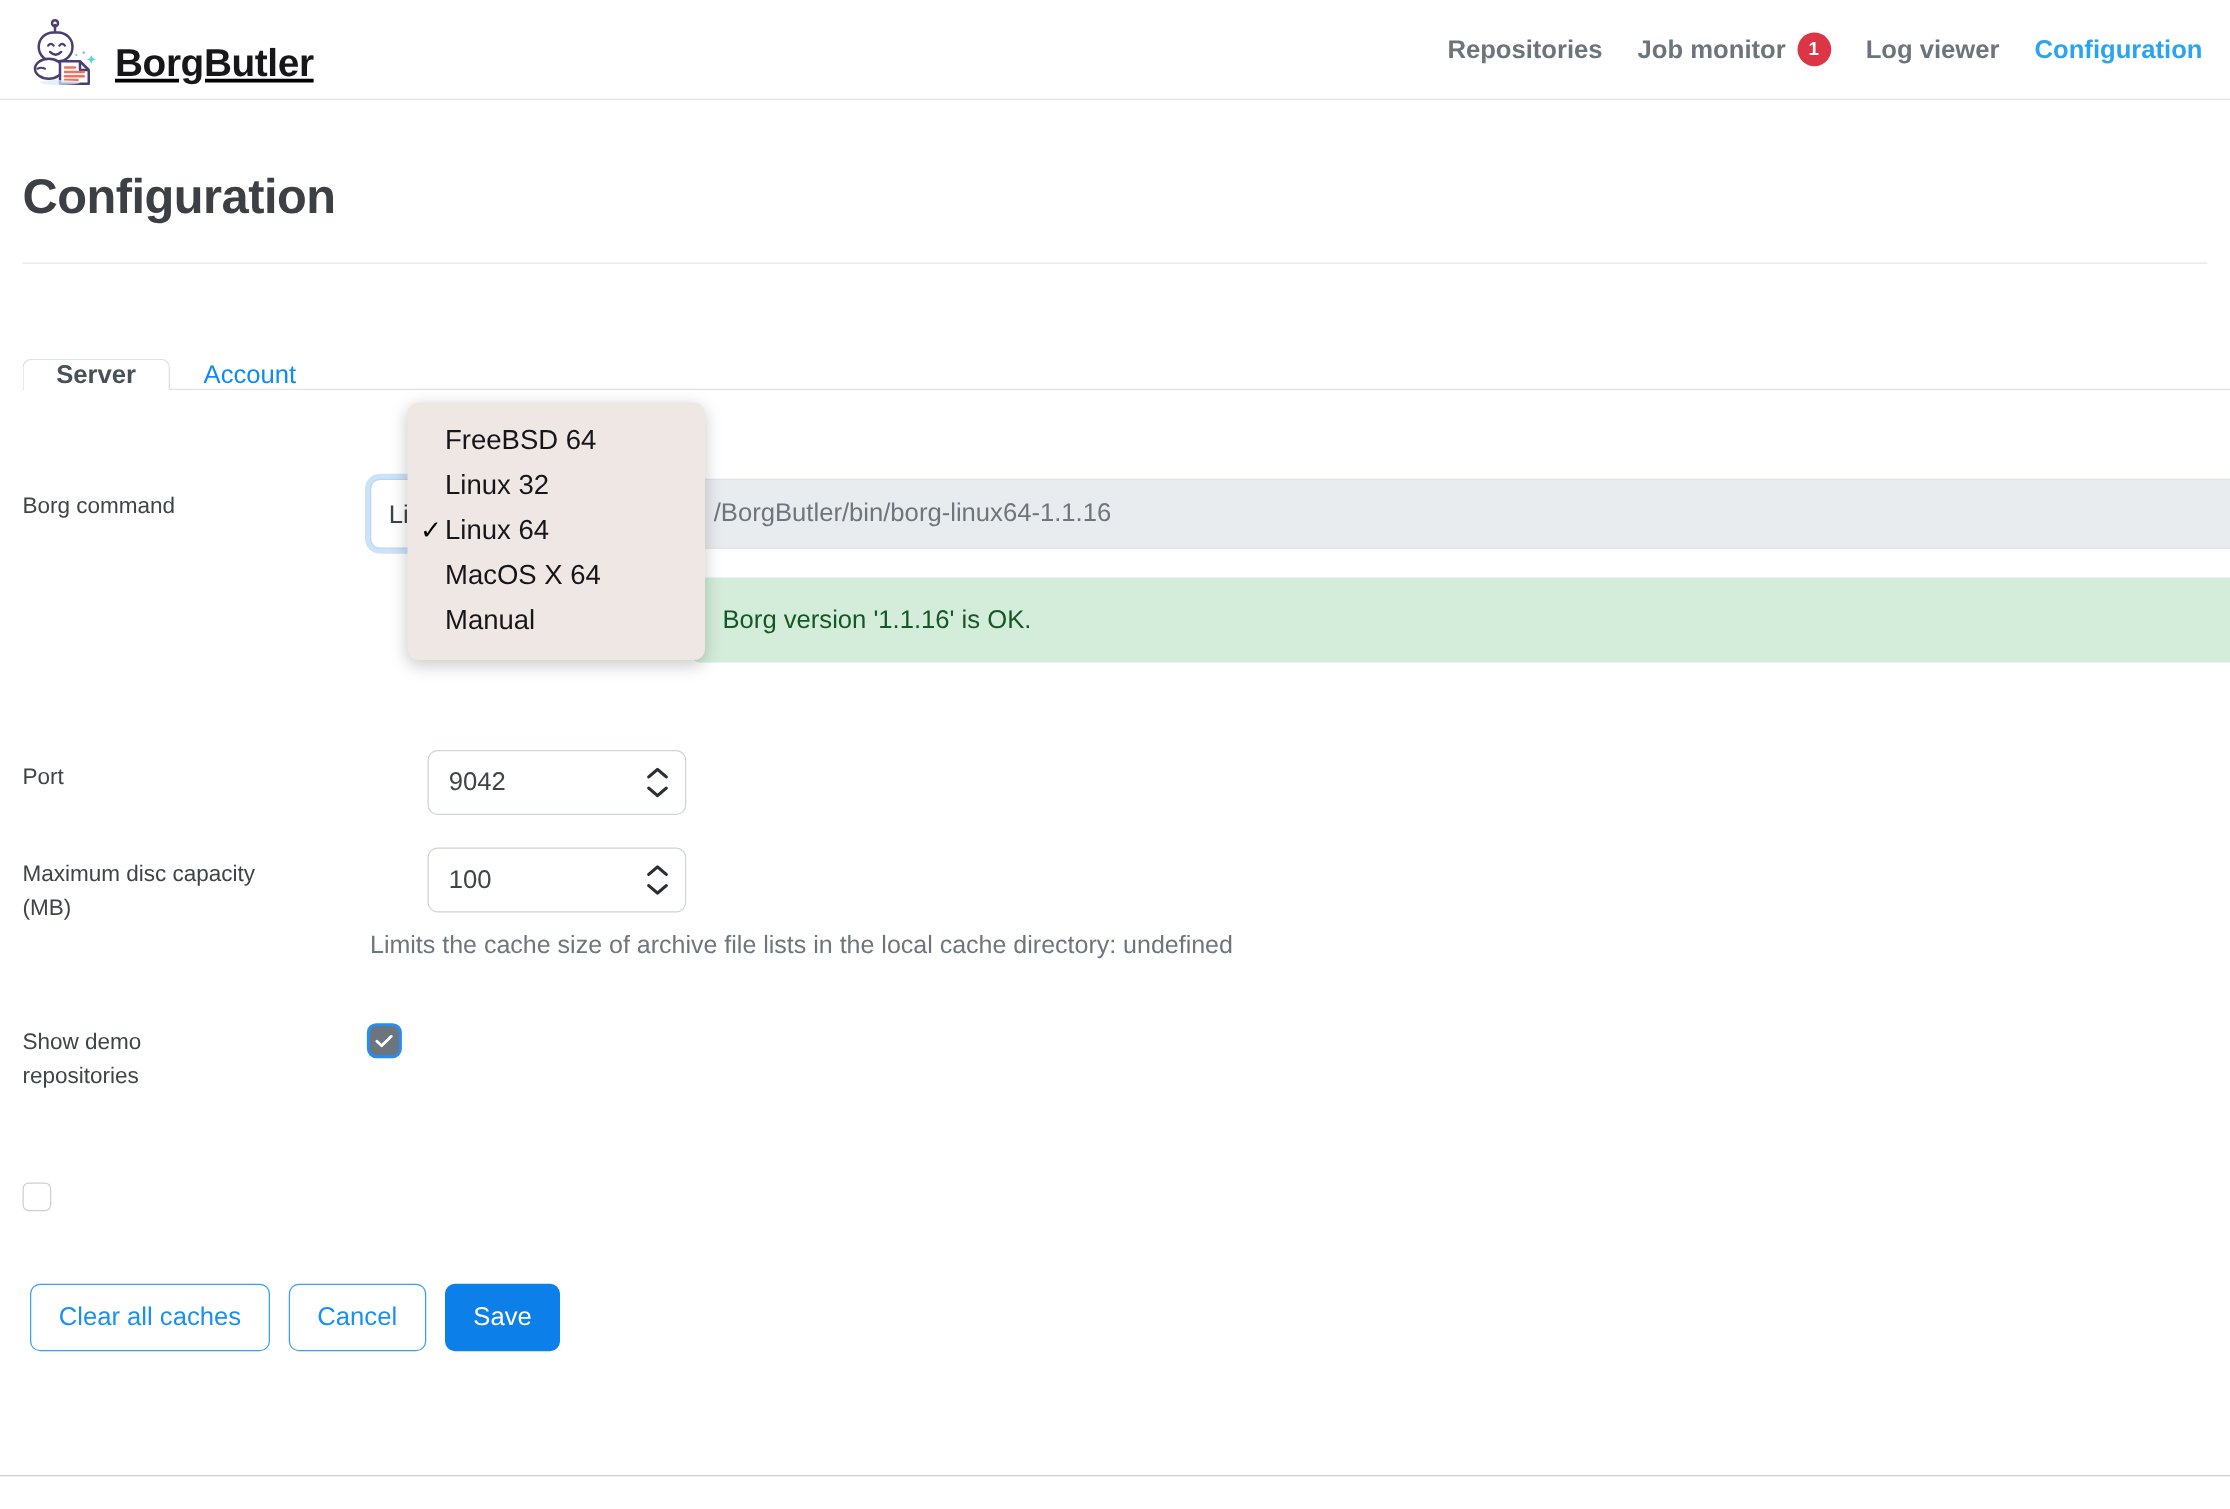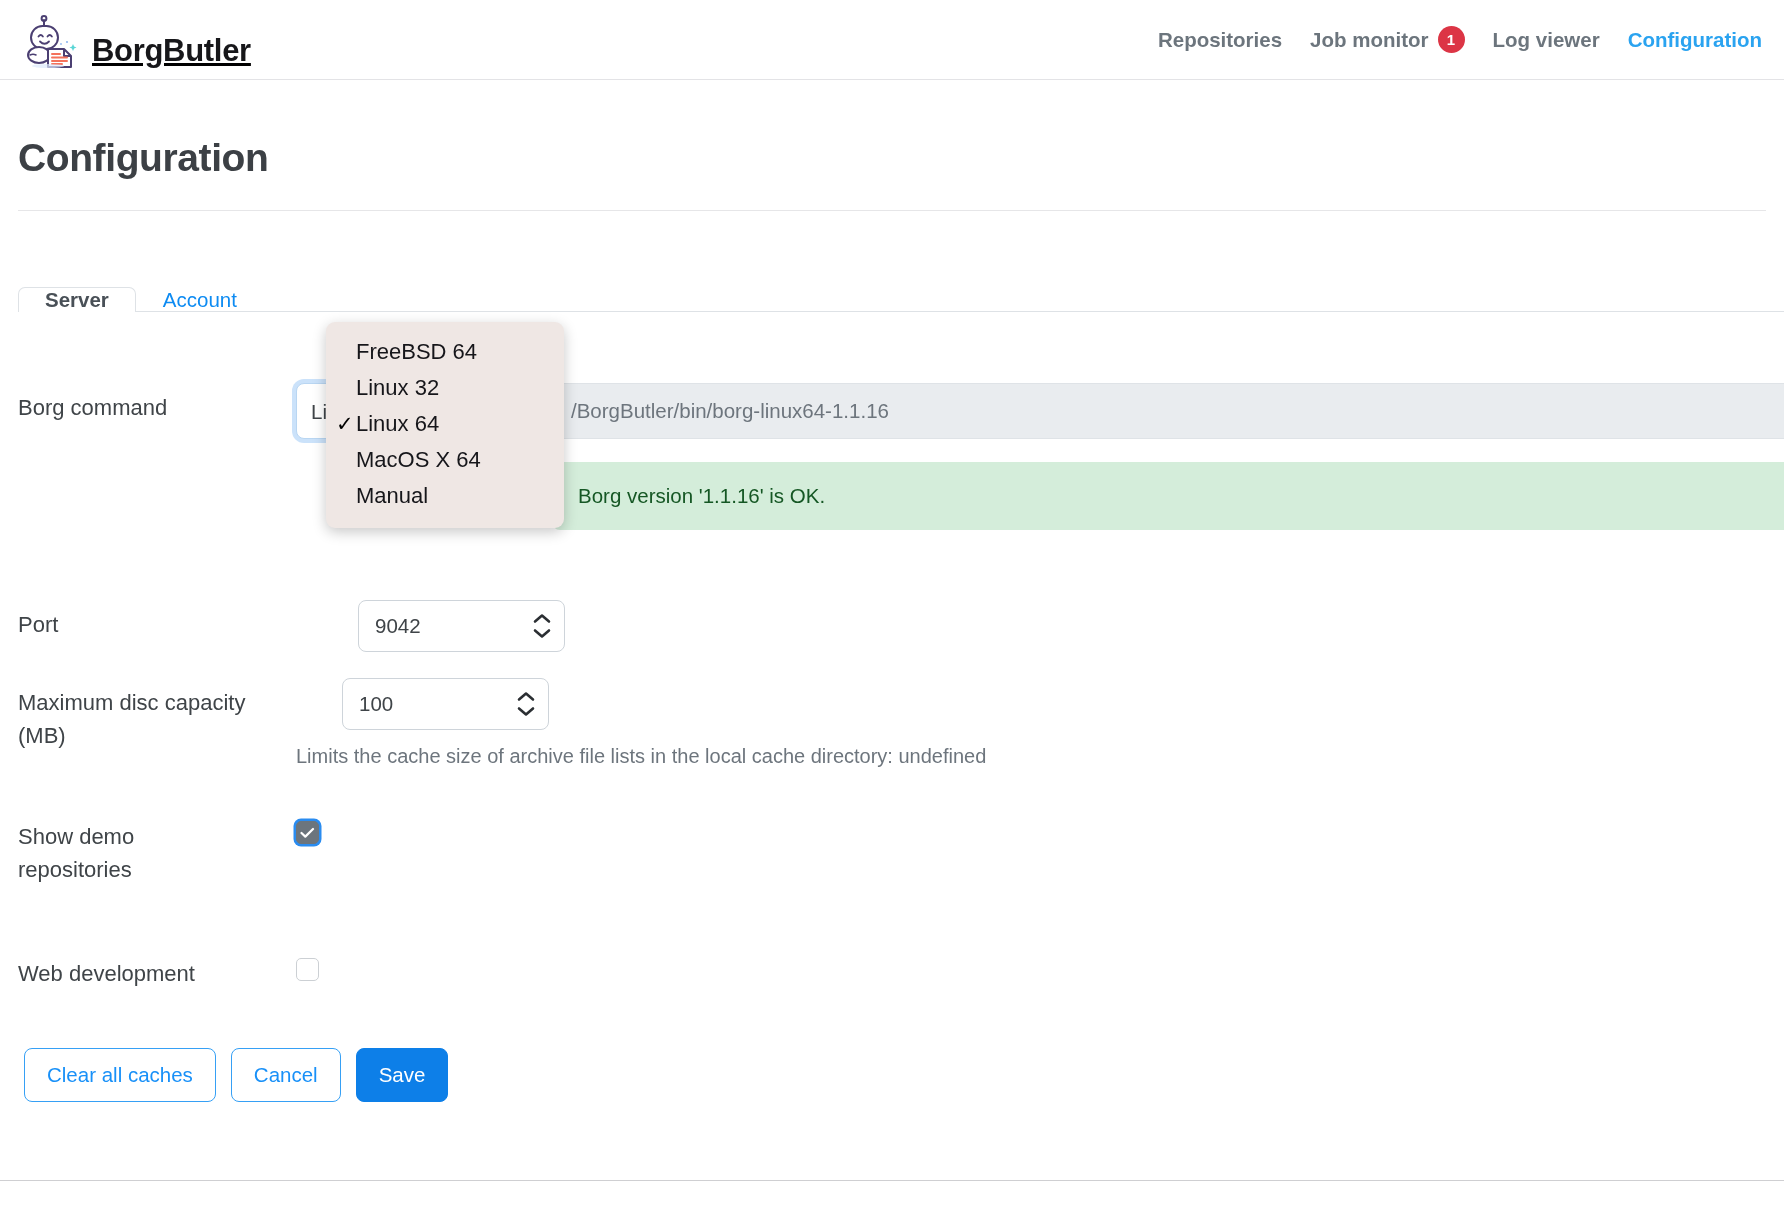--- a/index.html
+++ b/index.html
@@ -75,21 +75,21 @@
   .tabs-rule {
     position: absolute; left: 0; right: -18px; bottom: 0;
     height: 1px; background: #dee2e6; z-index: 1;
   }
 
   
   .form { margin: 0 18px; position: relative; }
   .form-row { display: flex; align-items: flex-start; }
   .form-label {
     width: 278px; flex: none;
-    font-size: 22px; color: #3f4448; line-height: 1.5;
+    font-size: 18px; color: #3f4448; line-height: 1.5;
     padding-top: 8px;
   }
   .ctrl-col { flex: none; }
 
   .select-wrap { position: relative; width: 240px; }
   .borg-select {
     width: 240px; height: 56px; border-radius: 8px;
     border: 1px solid #b9d6f2;
     box-shadow: 0 0 0 4px rgba(140,190,245,0.45);
     background: #fff;
@@ -257,21 +257,21 @@
               <option>Linux 64</option>
             </select>
           </div>
         </div>
         <div class="ctrl-col" style="margin-left:16px;">
           <input class="path-input" type="text" readonly="" value="/BorgButler/bin/borg-linux64-1.1.16" style="">
           <div class="status-ok">Borg version '1.1.16' is OK.</div>
         </div>
       </div>
 
-      <div class="form-row" style="margin-top:70px;gap:16px;">
+      <div class="form-row" style="margin-top:70px;">
         <div class="form-label">Port</div>
         <div class="ctrl-col">
           <div class="num-wrap">
             <input class="num-input" type="text" value="9042" style="">
             <span class="spin">
               <svg width="22" height="13" viewBox="0 0 22 13">
                 <path d="M4 9 L11 3 L18 9" stroke="#2b2f33" stroke-width="2.6" fill="none" stroke-linecap="round" stroke-linejoin="round"></path>
               </svg>
               <svg width="22" height="13" viewBox="0 0 22 13">
                 <path d="M4 4 L11 10 L18 4" stroke="#2b2f33" stroke-width="2.6" fill="none" stroke-linecap="round" stroke-linejoin="round"></path>
@@ -310,21 +310,20 @@
         <div class="ctrl-col" style="padding-top:9px;">
           <span class="cbx checked">
             <svg class="tick" width="15" height="12" viewBox="0 0 15 12">
               <path d="M1.5 6 L5.3 9.6 L13 2" stroke="#ffffff" stroke-width="2.2" fill="none" stroke-linecap="round" stroke-linejoin="round"></path>
             </svg>
           </span>
         </div>
       </div>
 
       <div class="form-row" style="margin-top:63px;">
-        <div class="form-label">Web development</div>
         <div class="ctrl-col" style="padding-top:9px;">
           <span class="cbx">
             
           </span>
         </div>
       </div>
 
     </div>
 
     <div class="btn-row" style="margin-top:58px;margin-left:24px;">

